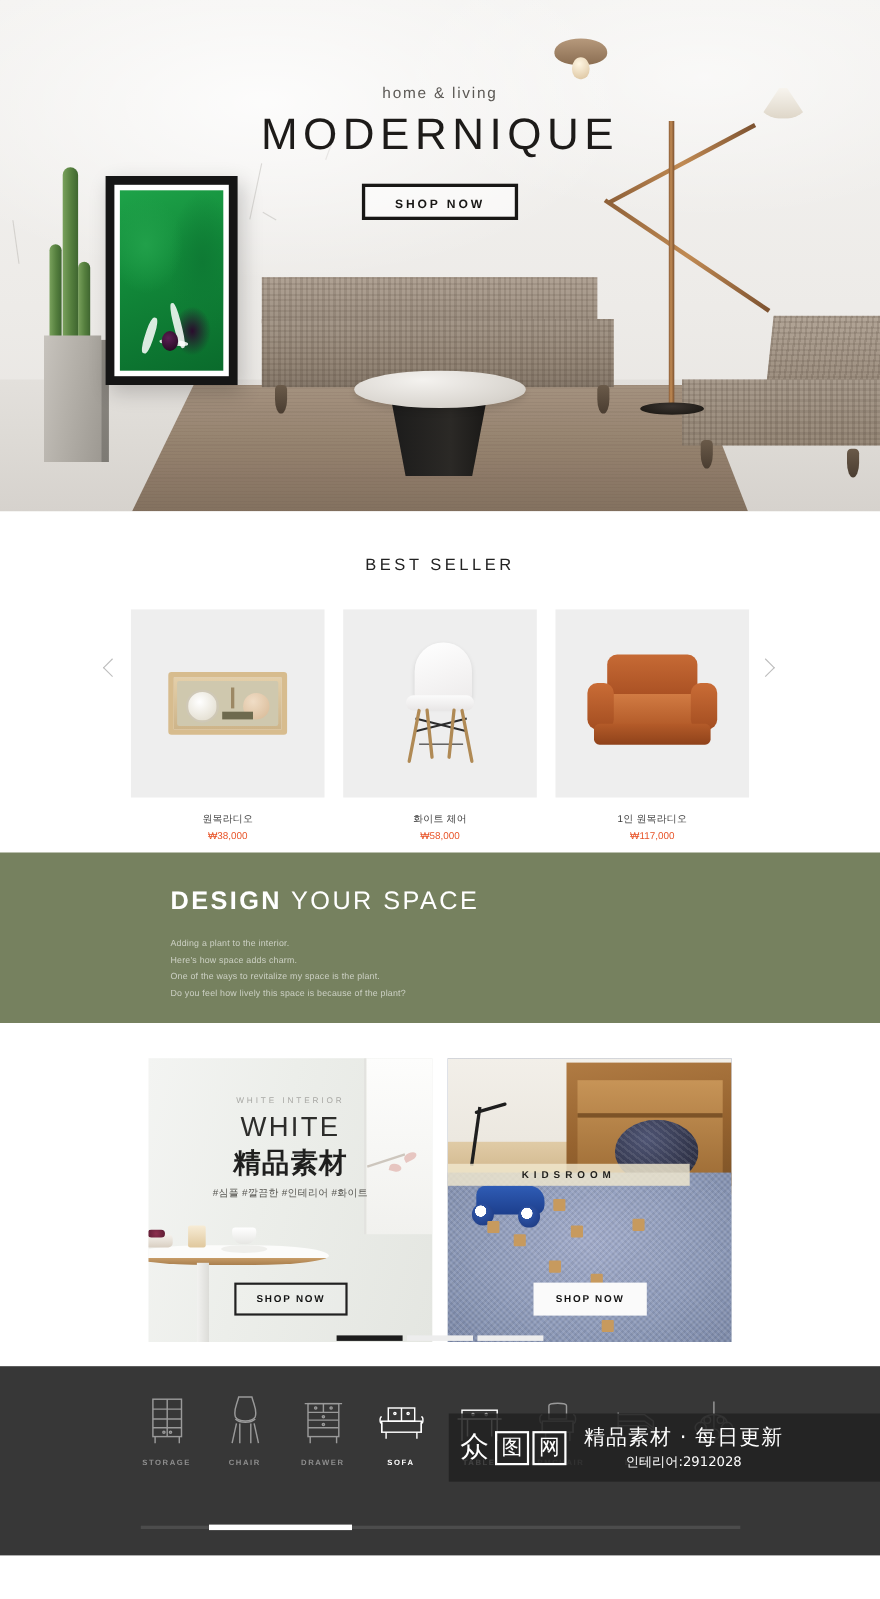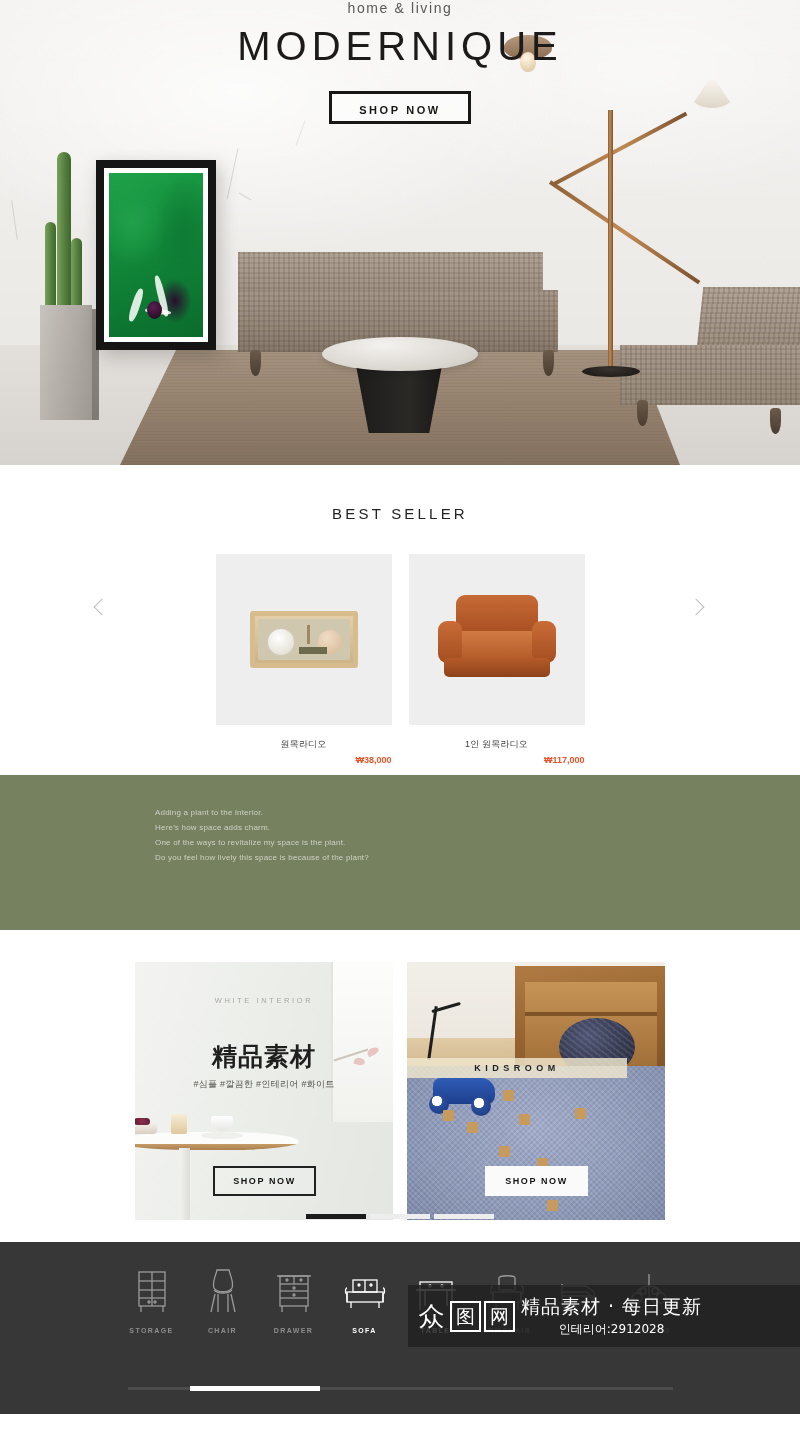--- a/index.html
+++ b/index.html
@@ -162,39 +162,39 @@
     border-radius:50% 50% 45% 45%;
   }
   .lamp-shade2 {
     position:absolute; left:690px; top:80px; width:44px; height:28px;
     background:linear-gradient(180deg,#f7f4ee,#ded6c8);
     clip-path:polygon(42% 0%, 58% 0%, 100% 100%, 0% 100%);
     border-radius:0 0 50% 50%;
   }
 
   .hero-copy { position:absolute; left:0; top:0; width:800px; text-align:center; z-index:6; }
-  .hero-kicker { font-size:14px; letter-spacing:1.6px; color:#5c5955; font-weight:400; }
+  .hero-kicker { margin-top:76px; font-size:14px; letter-spacing:1.6px; color:#5c5955; font-weight:400; }
   .hero-title { margin-top:8px; font-size:40px; letter-spacing:5px; color:#1d1b19; font-weight:300; }
   .hero-btn {
     display:inline-block; margin-top:22px; width:142px; height:33px; line-height:33px;
     border:3px solid #181715; background:rgba(255,255,255,.55);
     font-size:11px; letter-spacing:2.6px; color:#181715; font-weight:700; cursor:pointer;
   }
 
   
   .best { background:#fff; padding-top:40px; height:310px; position:relative; }
   .best-title { text-align:center; font-size:15px; letter-spacing:3.2px; color:#222; font-weight:400; }
   .best-row { display:flex; justify-content:center; gap:17px; margin-top:32px; }
   .prod { width:176px; }
   .prod-img {
     width:176px; height:171px; background:#eeeeee;
     display:flex; align-items:center; justify-content:center; cursor:pointer; position:relative;
   }
   .prod-name { text-align:center; margin-top:13px; font-size:9px; color:#3b3b3b; letter-spacing:.2px; }
-  .prod-price { text-align:right; margin-top:4px; font-size:9px; color:#e8552a; font-weight:700; }
+  .prod-price { text-align:center; margin-top:4px; font-size:9px; color:#e8552a; font-weight:400; }
   .arrow { position:absolute; top:132px; width:22px; height:22px; cursor:pointer; }
   .arrow:before {
     content:""; position:absolute; left:4px; top:4px; width:11px; height:11px;
     border-top:1.5px solid #bdbdbd; border-right:1.5px solid #bdbdbd;
   }
   .arrow-prev { left:92px; }
   .arrow-prev:before { transform:rotate(-135deg); }
   .arrow-next { right:92px; }
   .arrow-next:before { transform:rotate(45deg); }
 
@@ -235,21 +235,21 @@
   .ac-arm-r { position:absolute; right:0; top:26px; width:24px; height:42px;
     background:linear-gradient(180deg,#c96c36,#a44e21); border-radius:9px; }
   .ac-foot { position:absolute; left:6px; top:63px; width:106px; height:19px;
     background:linear-gradient(180deg,#b45b29,#8f421a); border-radius:5px; }
 
   
   .design { height:155px; background:#76815f; position:relative; color:#fff; }
   .design-inner { position:absolute; left:155px; top:30px; }
   .design-h { font-size:23px; letter-spacing:2.2px; font-weight:300; }
   .design-h b { font-weight:700; }
-  .design-lines { font-size:8px; line-height:15px; color:rgba(255,255,255,.62); letter-spacing:.2px; }
+  .design-lines { margin-top:18px; font-size:8px; line-height:15px; color:rgba(255,255,255,.62); letter-spacing:.2px; }
   .brand-btn {
     position:absolute; right:89px; top:58px; width:157px; height:36px; line-height:32px;
     border:2px solid #fff; text-align:center; font-size:10px; letter-spacing:2.6px;
     font-weight:700; color:#fff; cursor:pointer;
   }
 
   
   .promo { background:#fff; padding-top:32px; height:312px; position:relative; }
   .promo-row { display:flex; justify-content:center; gap:14px; }
   .card { width:258px; height:258px; position:relative; overflow:hidden; cursor:pointer;padding-left:44px; }
@@ -355,21 +355,21 @@
   .scroll-track { position:absolute; left:128px; bottom:24px; width:545px; height:3px; background:#4c4c4c; }
   .scroll-thumb { position:absolute; left:190px; bottom:23px; width:130px; height:5px; background:#ffffff; cursor:pointer; }
 
   
   .wm { position:absolute; left:408px; top:1285px; width:392px; height:62px;
     background:rgba(34,34,34,.86); display:flex; align-items:center; padding-left:8px; z-index:30; }
   .wm-logo { display:flex; gap:3px; }
   .wm-ch { width:31px; height:31px; border:2.5px solid #fff; color:#fff;
     font-family:"DejaVu Sans", sans-serif; font-size:19px; line-height:27px; text-align:center; }
   .wm-ch.bare { border:none; font-size:26px; line-height:31px; }
-  .wm-right { margin-left:6px; color:#fff; }
+  .wm-right { margin-left:16px; color:#fff; }
   .wm-top { font-family:"DejaVu Sans", sans-serif; font-size:19px; letter-spacing:1px; }
   .wm-bot { font-family:"DejaVu Sans", sans-serif; font-size:12px; text-align:center; margin-top:1px; }
 </style>
 </head>
 <body>
 
 <div class="page">
 
   <section class="hero">
     <div class="hero-wall"></div>
@@ -442,40 +442,58 @@
               <div class="radio-knob"></div>
               <div class="radio-stick"></div>
               <div class="radio-bar"></div>
             </div>
           </div>
         </div>
         <div class="prod-name">원목라디오</div>
         <div class="prod-price">₩38,000</div>
       </div>
 
+      <div class="prod">
+        <div class="prod-img">
+          <div class="wchair">
+            <div class="wchair-shell"></div>
+            <div class="wchair-seat"></div>
+            <div class="wwire ww1"></div>
+            <div class="wwire ww2"></div>
+            <div class="wwire ww3"></div>
+            <div class="wleg wl1"></div>
+            <div class="wleg wl2"></div>
+            <div class="wleg wl3"></div>
+            <div class="wleg wl4"></div>
+          </div>
+        </div>
+        <div class="prod-name">화이트 체어</div>
+        <div class="prod-price">₩58,000</div>
+      </div>
 
       <div class="prod">
         <div class="prod-img">
           <div class="armchair">
             <div class="ac-back"></div>
             <div class="ac-seat"></div>
             <div class="ac-arm-l"></div>
             <div class="ac-arm-r"></div>
             <div class="ac-foot"></div>
           </div>
         </div>
         <div class="prod-name">1인 원목라디오</div>
         <div class="prod-price">₩117,000</div>
       </div>
 
     </div>
   </section>
 
   <section class="design">
     <div class="design-inner">
+      <div class="design-h"><b>DESIGN</b><span> YOUR SPACE</span></div>
       <div class="design-lines">
         <div>Adding a plant to the interior.</div>
         <div>Here's how space adds charm.</div>
         <div>One of the ways to revitalize my space is the plant.</div>
         <div>Do you feel how lively this space is because of the plant?</div>
       </div>
     </div>
   </section>
 
   <section class="promo">
@@ -486,20 +504,21 @@
         <div class="wc-branch"></div>
         <div class="wc-petal wp1"></div>
         <div class="wc-petal wp2"></div>
         <div class="wc-table"></div>
         <div class="wc-tleg"></div>
         <div class="wc-cake"></div>
         <div class="wc-jar"></div>
         <div class="wc-plate"></div>
         <div class="wc-cup"></div>
         <div class="wc-kicker">WHITE INTERIOR</div>
+        <div class="wc-title">WHITE</div>
         <div class="wc-sub">精品素材</div>
         <div class="wc-tags">#심플 #깔끔한 #인테리어 #화이트</div>
         <div class="shopnow-wc">SHOP NOW</div>
       </div>
 
       <div class="card kids-card">
         <div class="kc-wall"></div>
         <div class="kc-floor"></div>
         <div class="kc-cabinet">
           <div class="kc-cab-inner"></div>

